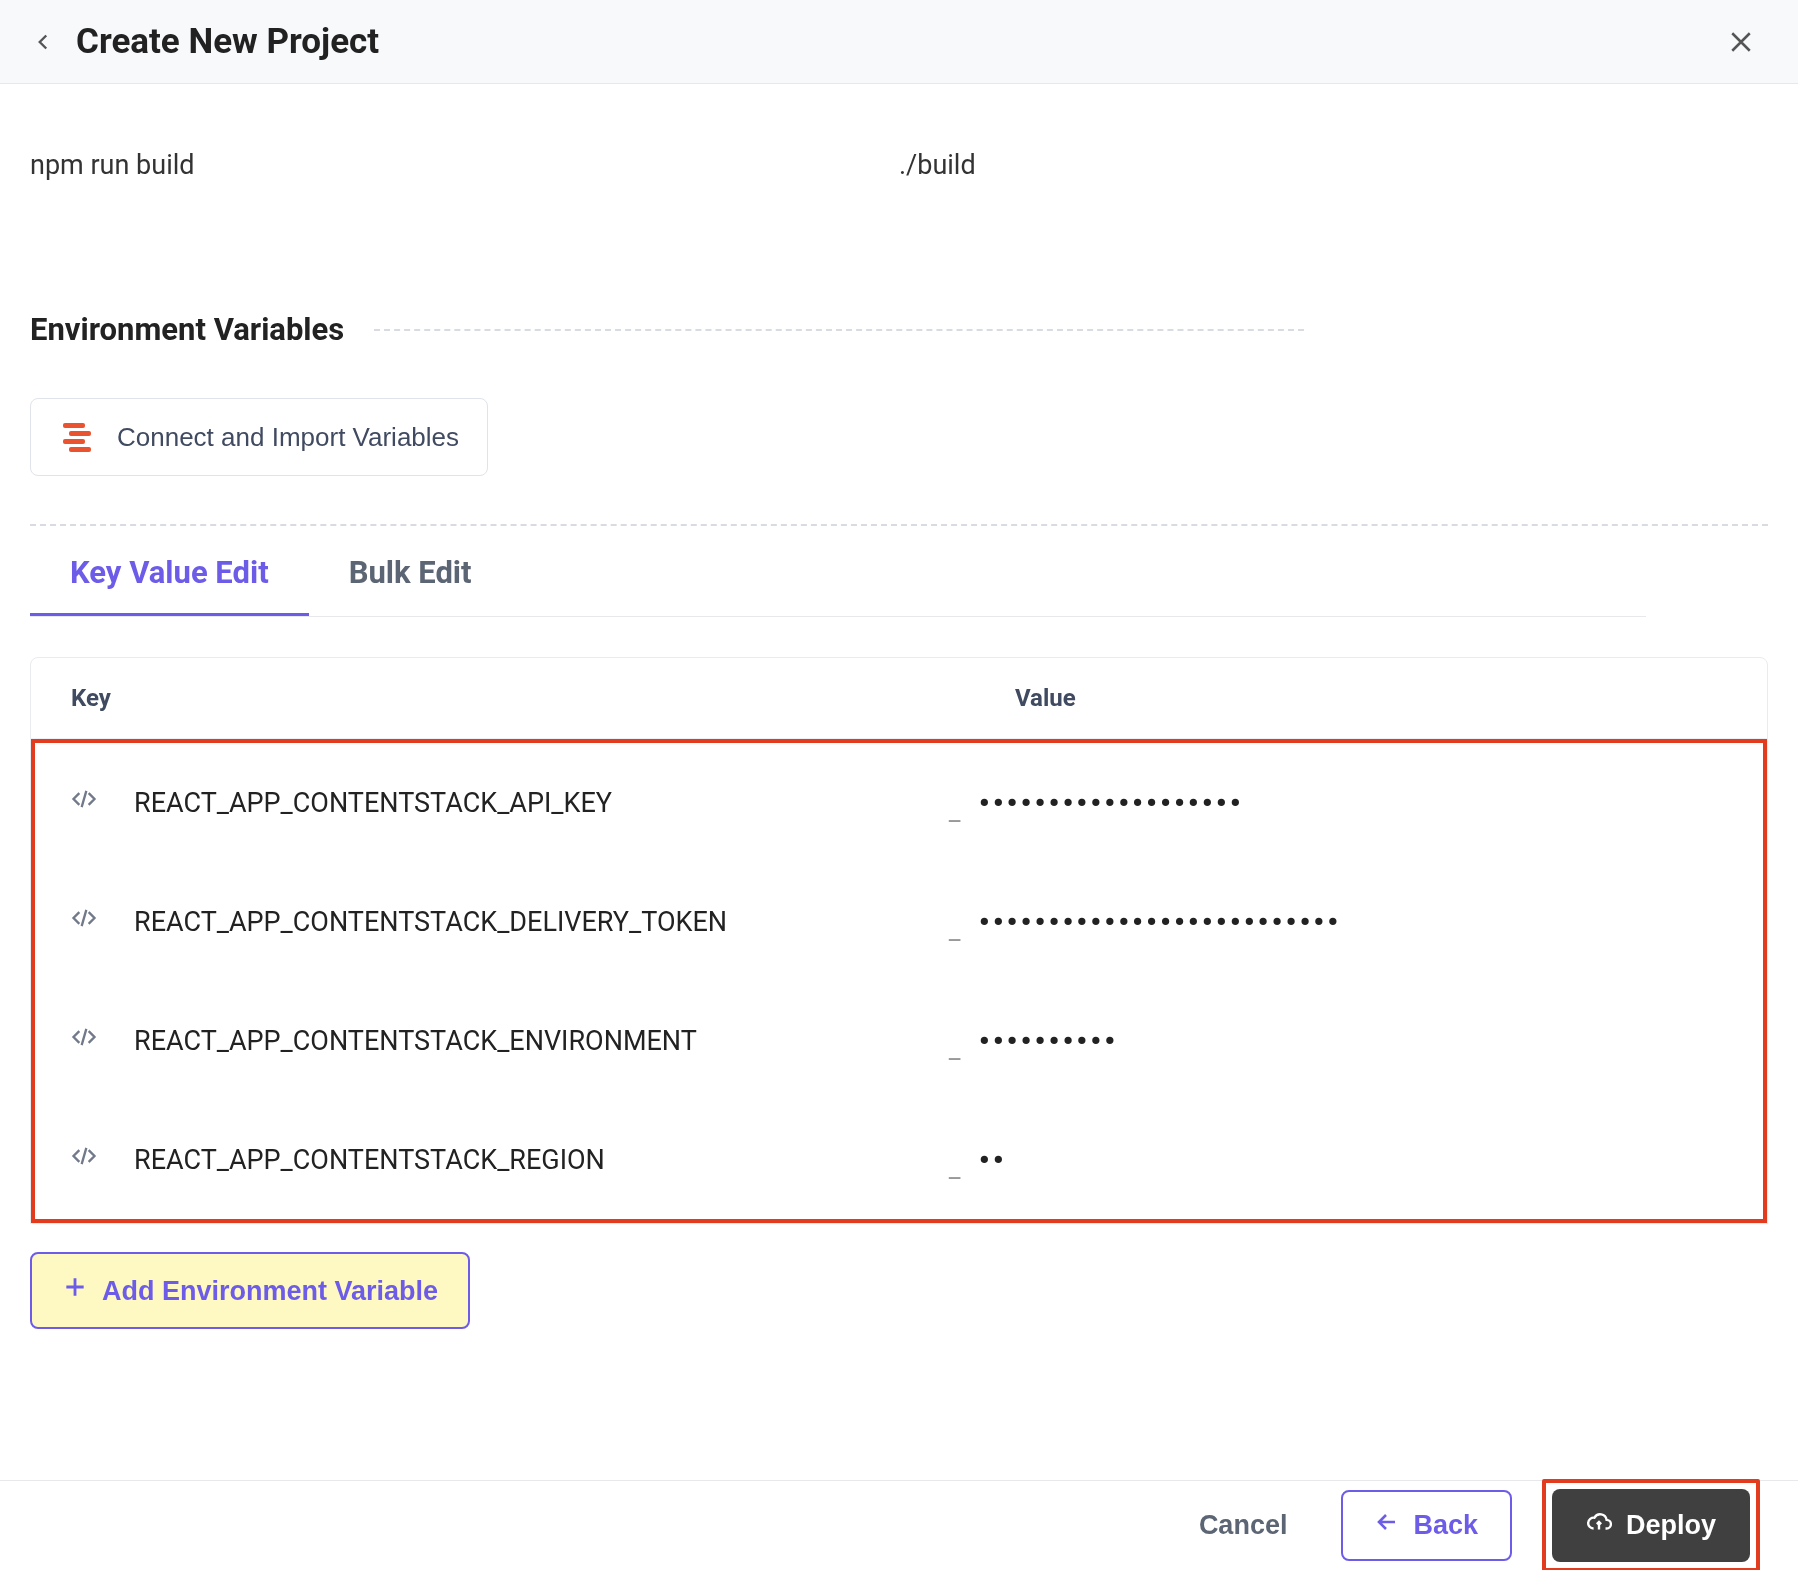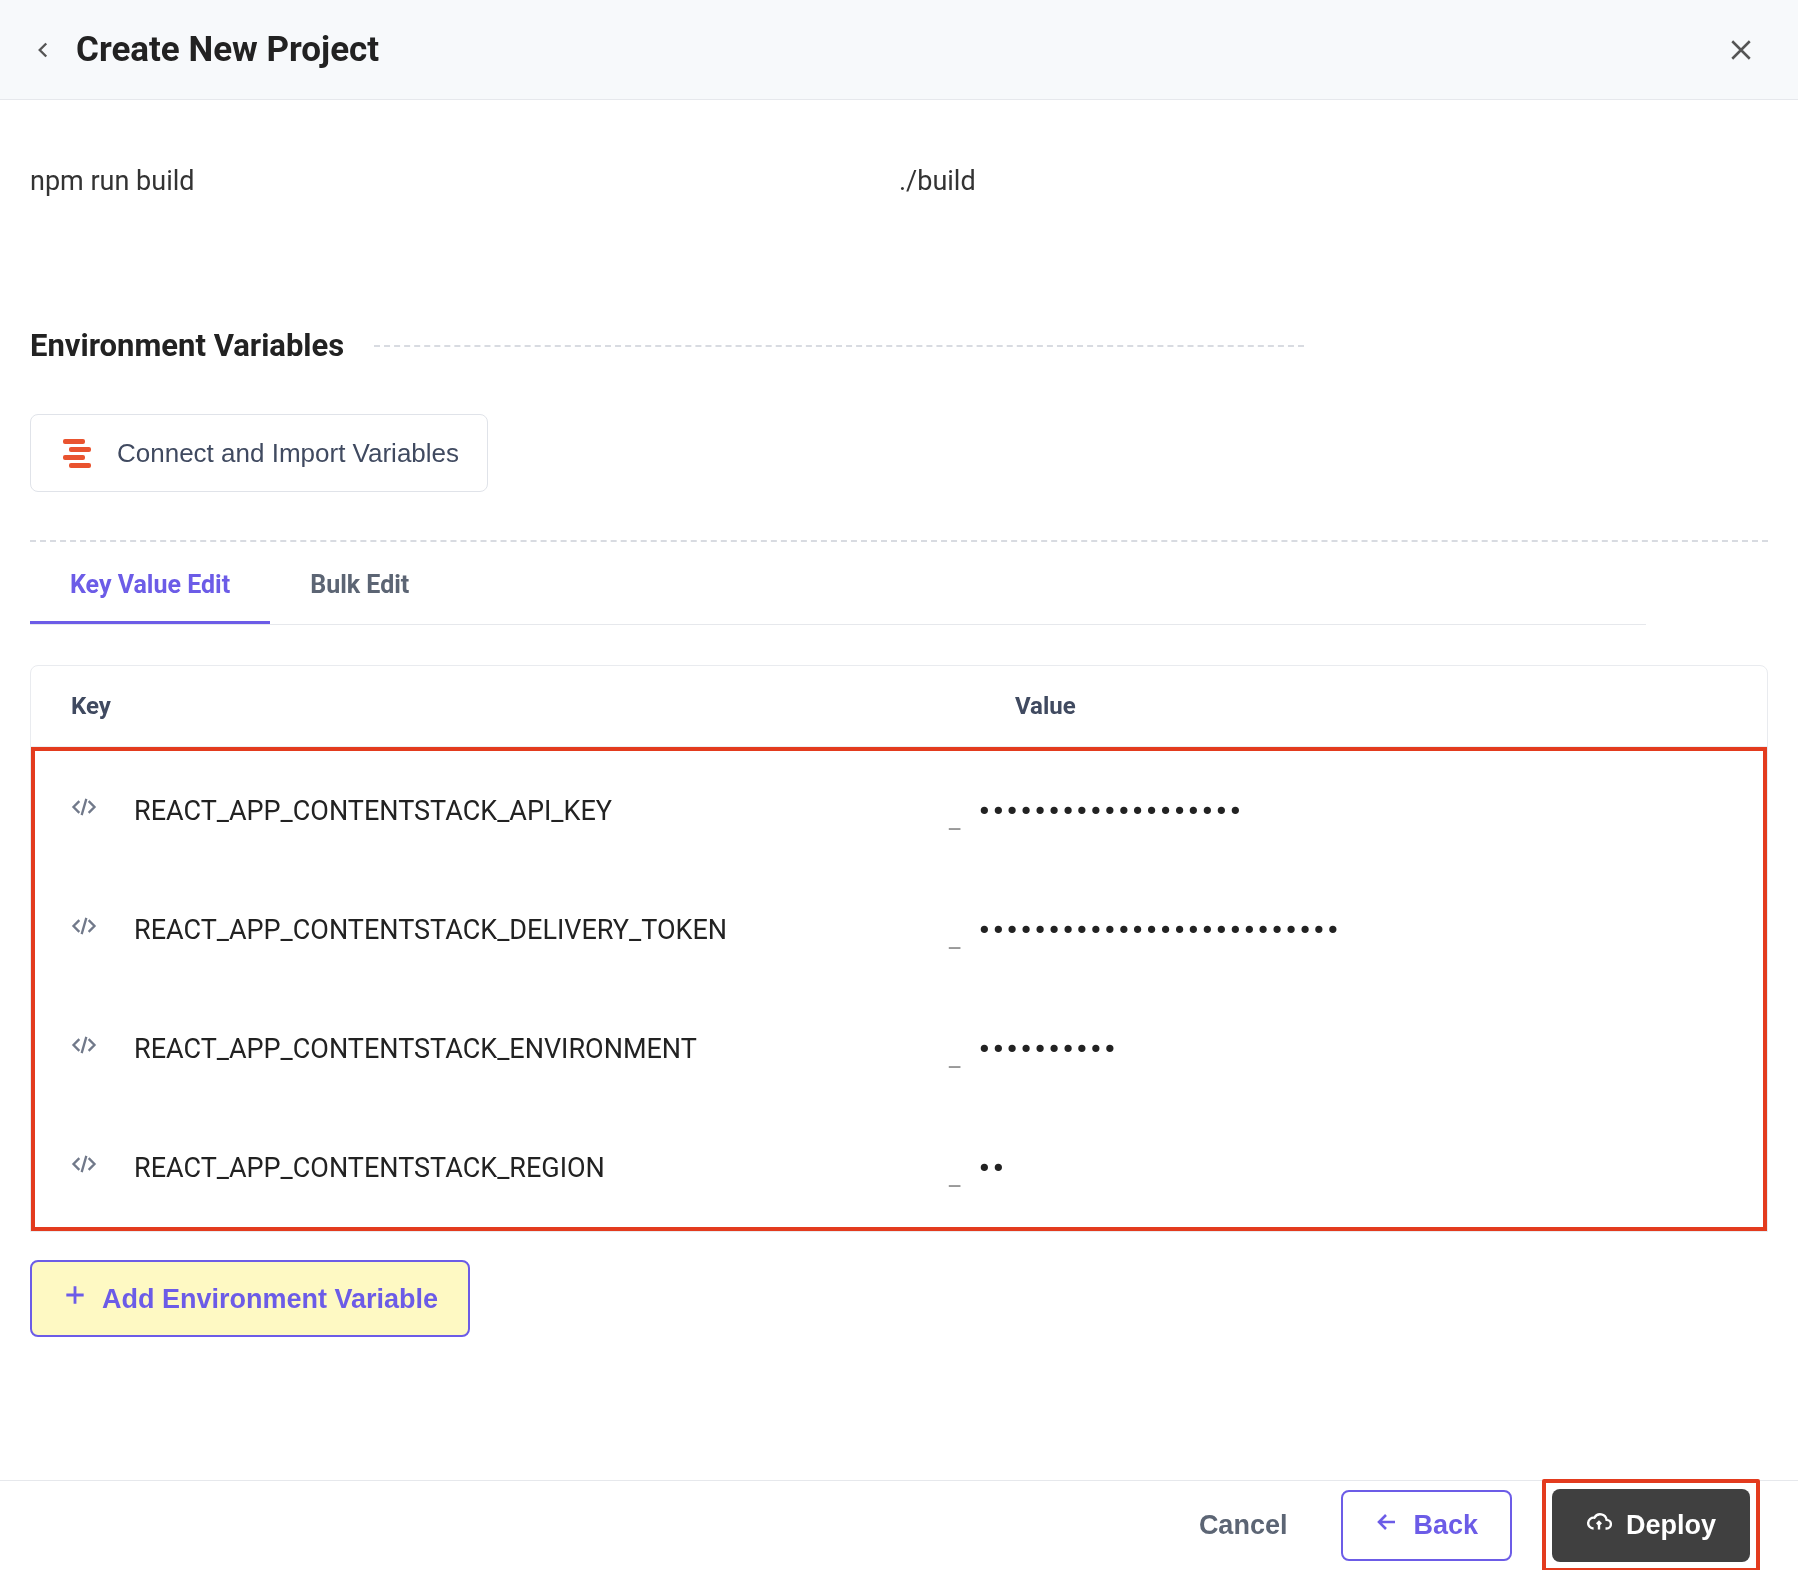--- a/index.html
+++ b/index.html
@@ -8,21 +8,21 @@
     font-family: -apple-system, BlinkMacSystemFont, "Segoe UI", Roboto, "Helvetica Neue", Arial, sans-serif;
     background: #fff;
     color: #222;
     width: 1798px;
     height: 1570px;
     display: flex;
     flex-direction: column;
     overflow: hidden;
   }
   .header {
-    height: 100px;
+    height: 84px;
     background: #f7f9fb;
     display: flex;
     align-items: center;
     justify-content: space-between;
     padding: 0 40px 0 30px;
     border-bottom: 1px solid #e6e8ec;
   }
   .header-left { display: flex; align-items: center; gap: 18px; }
   .header-title { font-size: 35px; font-weight: 700; color: #222; }
   .back-arrow-hdr { width: 28px; height: 28px; display:flex; align-items:center; cursor:pointer; color:#555;}
@@ -49,21 +49,21 @@
     font-weight:500;
   }
   .connect-icon { width:40px; height:40px; }
   .full-dashed {
     margin-top: 48px; height:0; border-top:2px dashed #d8dbe1;
     width: 100%;
   }
   .tabs { display:flex; gap:0; }
   .tab {
     padding: 28px 40px 22px 40px;
-    font-size:25px; font-weight:700; color:#5c6574; cursor:pointer;
+    font-size:31px; font-weight:700; color:#5c6574; cursor:pointer;
     border-bottom: 3px solid transparent;
   }
   .tab.active { color:#6c5ce7; border-bottom-color:#6c5ce7; }
   .tabline { height:1px; background:#e6e8ec; width:93%; }
   .table-wrap {
     margin-top:40px;
     border:1px solid #e9ebef; border-radius:8px 8px 0 0;
     overflow:hidden;
   }
   .table-head {

